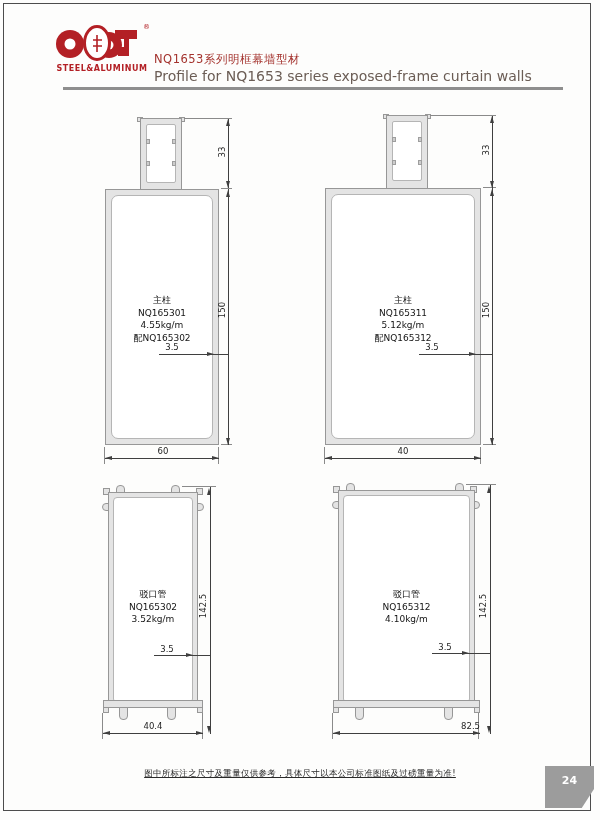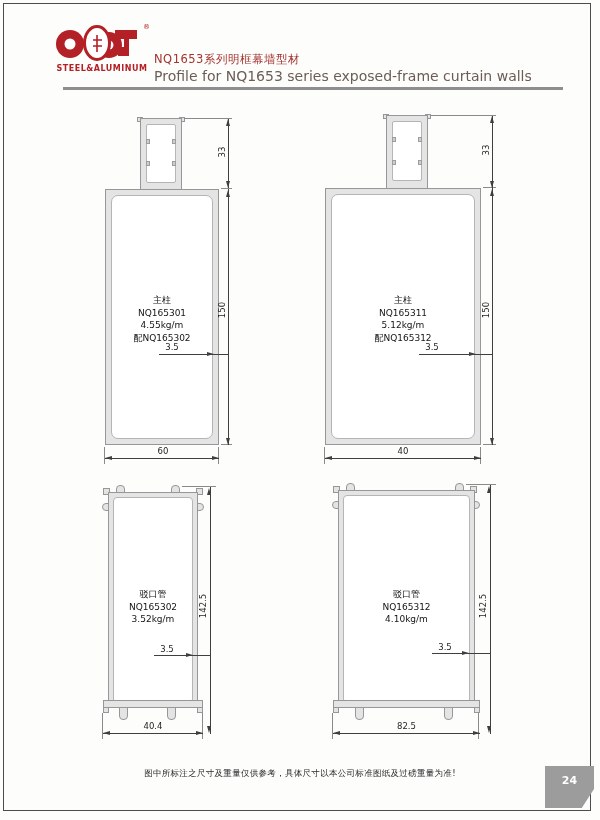--- a/index.html
+++ b/index.html
@@ -22,21 +22,21 @@
   .ad{width:0;height:0;border-left:2.5px solid transparent;border-right:2.5px solid transparent;border-top:7px solid #3f3f3f;}
   .al{width:0;height:0;border-top:2.5px solid transparent;border-bottom:2.5px solid transparent;border-right:7px solid #3f3f3f;}
   .ar{width:0;height:0;border-top:2.5px solid transparent;border-bottom:2.5px solid transparent;border-left:7px solid #3f3f3f;}
   
   .brand{color:#b32025;font-weight:bold;font-size:8px;letter-spacing:0.5px;text-align:center;}
   .reg{color:#b32025;font-size:7px;}
   .tcn{color:#a4332e;font-size:11.5px;letter-spacing:0.5px;}
   .ten{color:#6b5d55;font-size:14px;}
   .rule{background:#8e8e8e;}
   
-  .note{font-size:8.5px;color:#2a2a2a;text-align:center;letter-spacing:0.3px;}
+  .note{font-size:8.5px;color:#2a2a2a;text-align:center;letter-spacing:0.3px;text-decoration:underline;}
   .badge{background:#9c9c9c;color:#fff;font-weight:bold;font-size:11px;line-height:30px;text-align:center;
          clip-path:polygon(0 0,100% 0,100% 55%,75% 100%,0 100%);}
 </style>
 </head>
 <body>
 
 <div class="page">
   <div class="a frame" style="left:3px;top:3px;width:588px;height:808px;"></div>
 
   <div>
@@ -202,20 +202,20 @@
     <div class="a ad" style="left:487px;top:726px;"></div>
     <div class="a dt vt" style="left:461px;top:601px;">142.5</div>
     <div class="a dt ct" style="left:430px;top:642px;width:30px;">3.5</div>
     <div class="a dl" style="left:432px;top:653px;width:58px;height:1px;"></div>
     <div class="a ar" style="left:462px;top:651px;"></div>
     <div class="a el" style="left:332px;top:713px;width:1px;height:26px;"></div>
     <div class="a el" style="left:478px;top:713px;width:1px;height:26px;"></div>
     <div class="a dl" style="left:333px;top:733px;width:147px;height:1px;"></div>
     <div class="a al" style="left:333px;top:731px;"></div>
     <div class="a ar" style="left:473px;top:731px;"></div>
-    <div class="a dt ct" style="left:333px;top:721px;width:147px;">82.5</div>
+    <div class="a dt ct" style="left:333px;top:721px;width:147px;text-align:right;">82.5</div>
   </div>
 
   <div>
     <div class="a note" style="left:0;top:768px;width:600px;">图中所标注之尺寸及重量仅供参考，具体尺寸以本公司标准图纸及过磅重量为准!</div>
     <div class="a badge" style="left:545px;top:766px;width:49px;height:42px;">24</div>
   </div>
 </div>
 
 </body></html>

